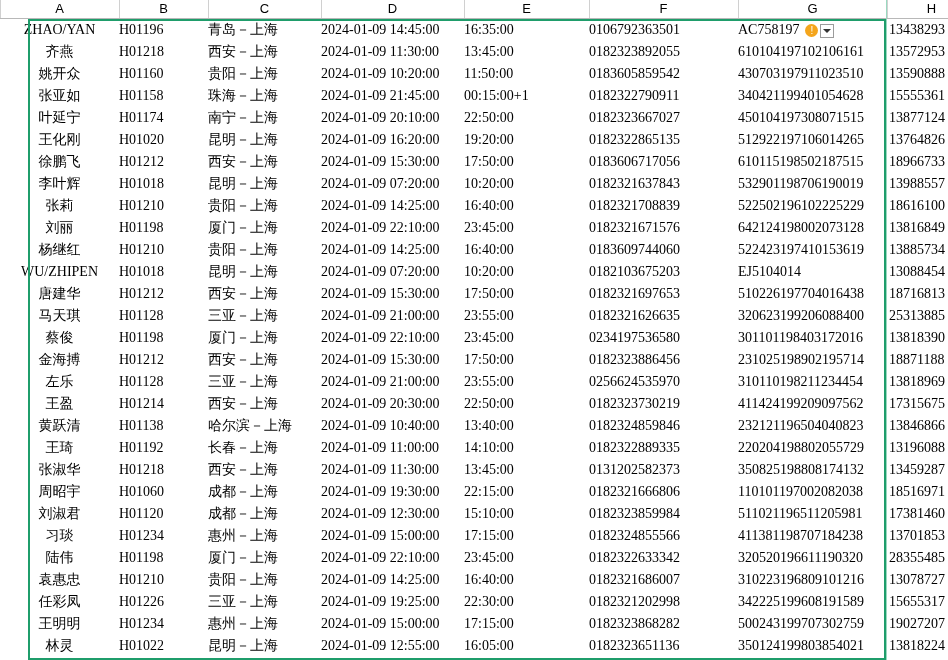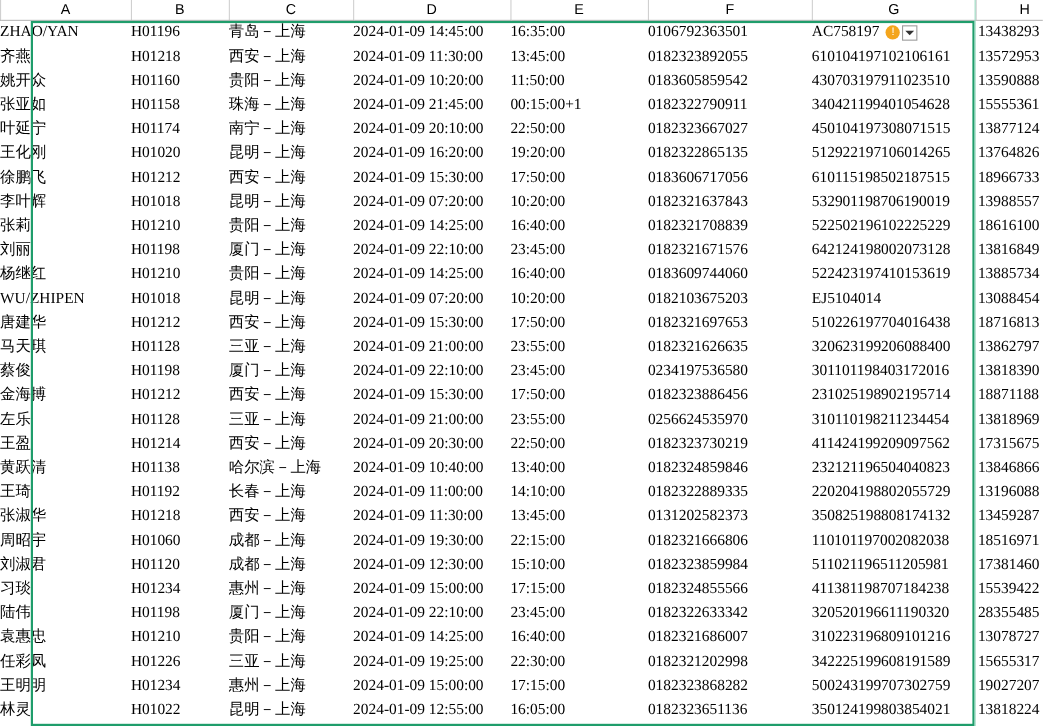--- a/index.html
+++ b/index.html
@@ -65,21 +65,21 @@
     position: relative;
   }
   td.cell {
     border-right: 1px solid #cfcfcf;
     border-bottom: 1px solid #e3e3e3;
     padding-left: 3px;
   }
   td.cell.center { text-align: left; padding-left: 0; }
 
   
-  .cA { width: 118px; }
+  .cA { width: 118px; text-align: center; }
   .cB { width: 88px; }
   .cC { width: 112px; }
   .cD { width: 142px; }
   .cE { width: 124px; }
   .cF { width: 148px; }
   .cG { width: 148px; }
   .cH { width: 88px; }
 
   
   td.cell.cH {
@@ -304,21 +304,21 @@
         </tr>
         <tr>
           <td class="rownum"></td>
           <td class="cell cA"><span>马天琪</span></td>
           <td class="cell cB"><span>H01128</span></td>
           <td class="cell cC"><span>三亚－上海</span></td>
           <td class="cell cD center"><span>2024-01-09  21:00:00</span></td>
           <td class="cell cE center"><span>23:55:00</span></td>
           <td class="cell cF"><span>0182321626635</span></td>
           <td class="cell cG"><span>320623199206088400</span></td>
-          <td class="cell cH"><span>13862797</span></td>
+          <td class="cell cH"><span>25313885</span></td>
         </tr>
         <tr>
           <td class="rownum"></td>
           <td class="cell cA"><span>蔡俊</span></td>
           <td class="cell cB"><span>H01198</span></td>
           <td class="cell cC"><span>厦门－上海</span></td>
           <td class="cell cD center"><span>2024-01-09  22:10:00</span></td>
           <td class="cell cE center"><span>23:45:00</span></td>
           <td class="cell cF"><span>0234197536580</span></td>
           <td class="cell cG"><span>301101198403172016</span></td>
@@ -414,21 +414,21 @@
         </tr>
         <tr>
           <td class="rownum"></td>
           <td class="cell cA"><span>习琰</span></td>
           <td class="cell cB"><span>H01234</span></td>
           <td class="cell cC"><span>惠州－上海</span></td>
           <td class="cell cD center"><span>2024-01-09  15:00:00</span></td>
           <td class="cell cE center"><span>17:15:00</span></td>
           <td class="cell cF"><span>0182324855566</span></td>
           <td class="cell cG"><span>411381198707184238</span></td>
-          <td class="cell cH"><span>15539422</span></td>
+          <td class="cell cH"><span>13701853</span></td>
         </tr>
         <tr>
           <td class="rownum"></td>
           <td class="cell cA"><span>陆伟</span></td>
           <td class="cell cB"><span>H01198</span></td>
           <td class="cell cC"><span>厦门－上海</span></td>
           <td class="cell cD center"><span>2024-01-09  22:10:00</span></td>
           <td class="cell cE center"><span>23:45:00</span></td>
           <td class="cell cF"><span>0182322633342</span></td>
           <td class="cell cG"><span>320520196611190320</span></td>

